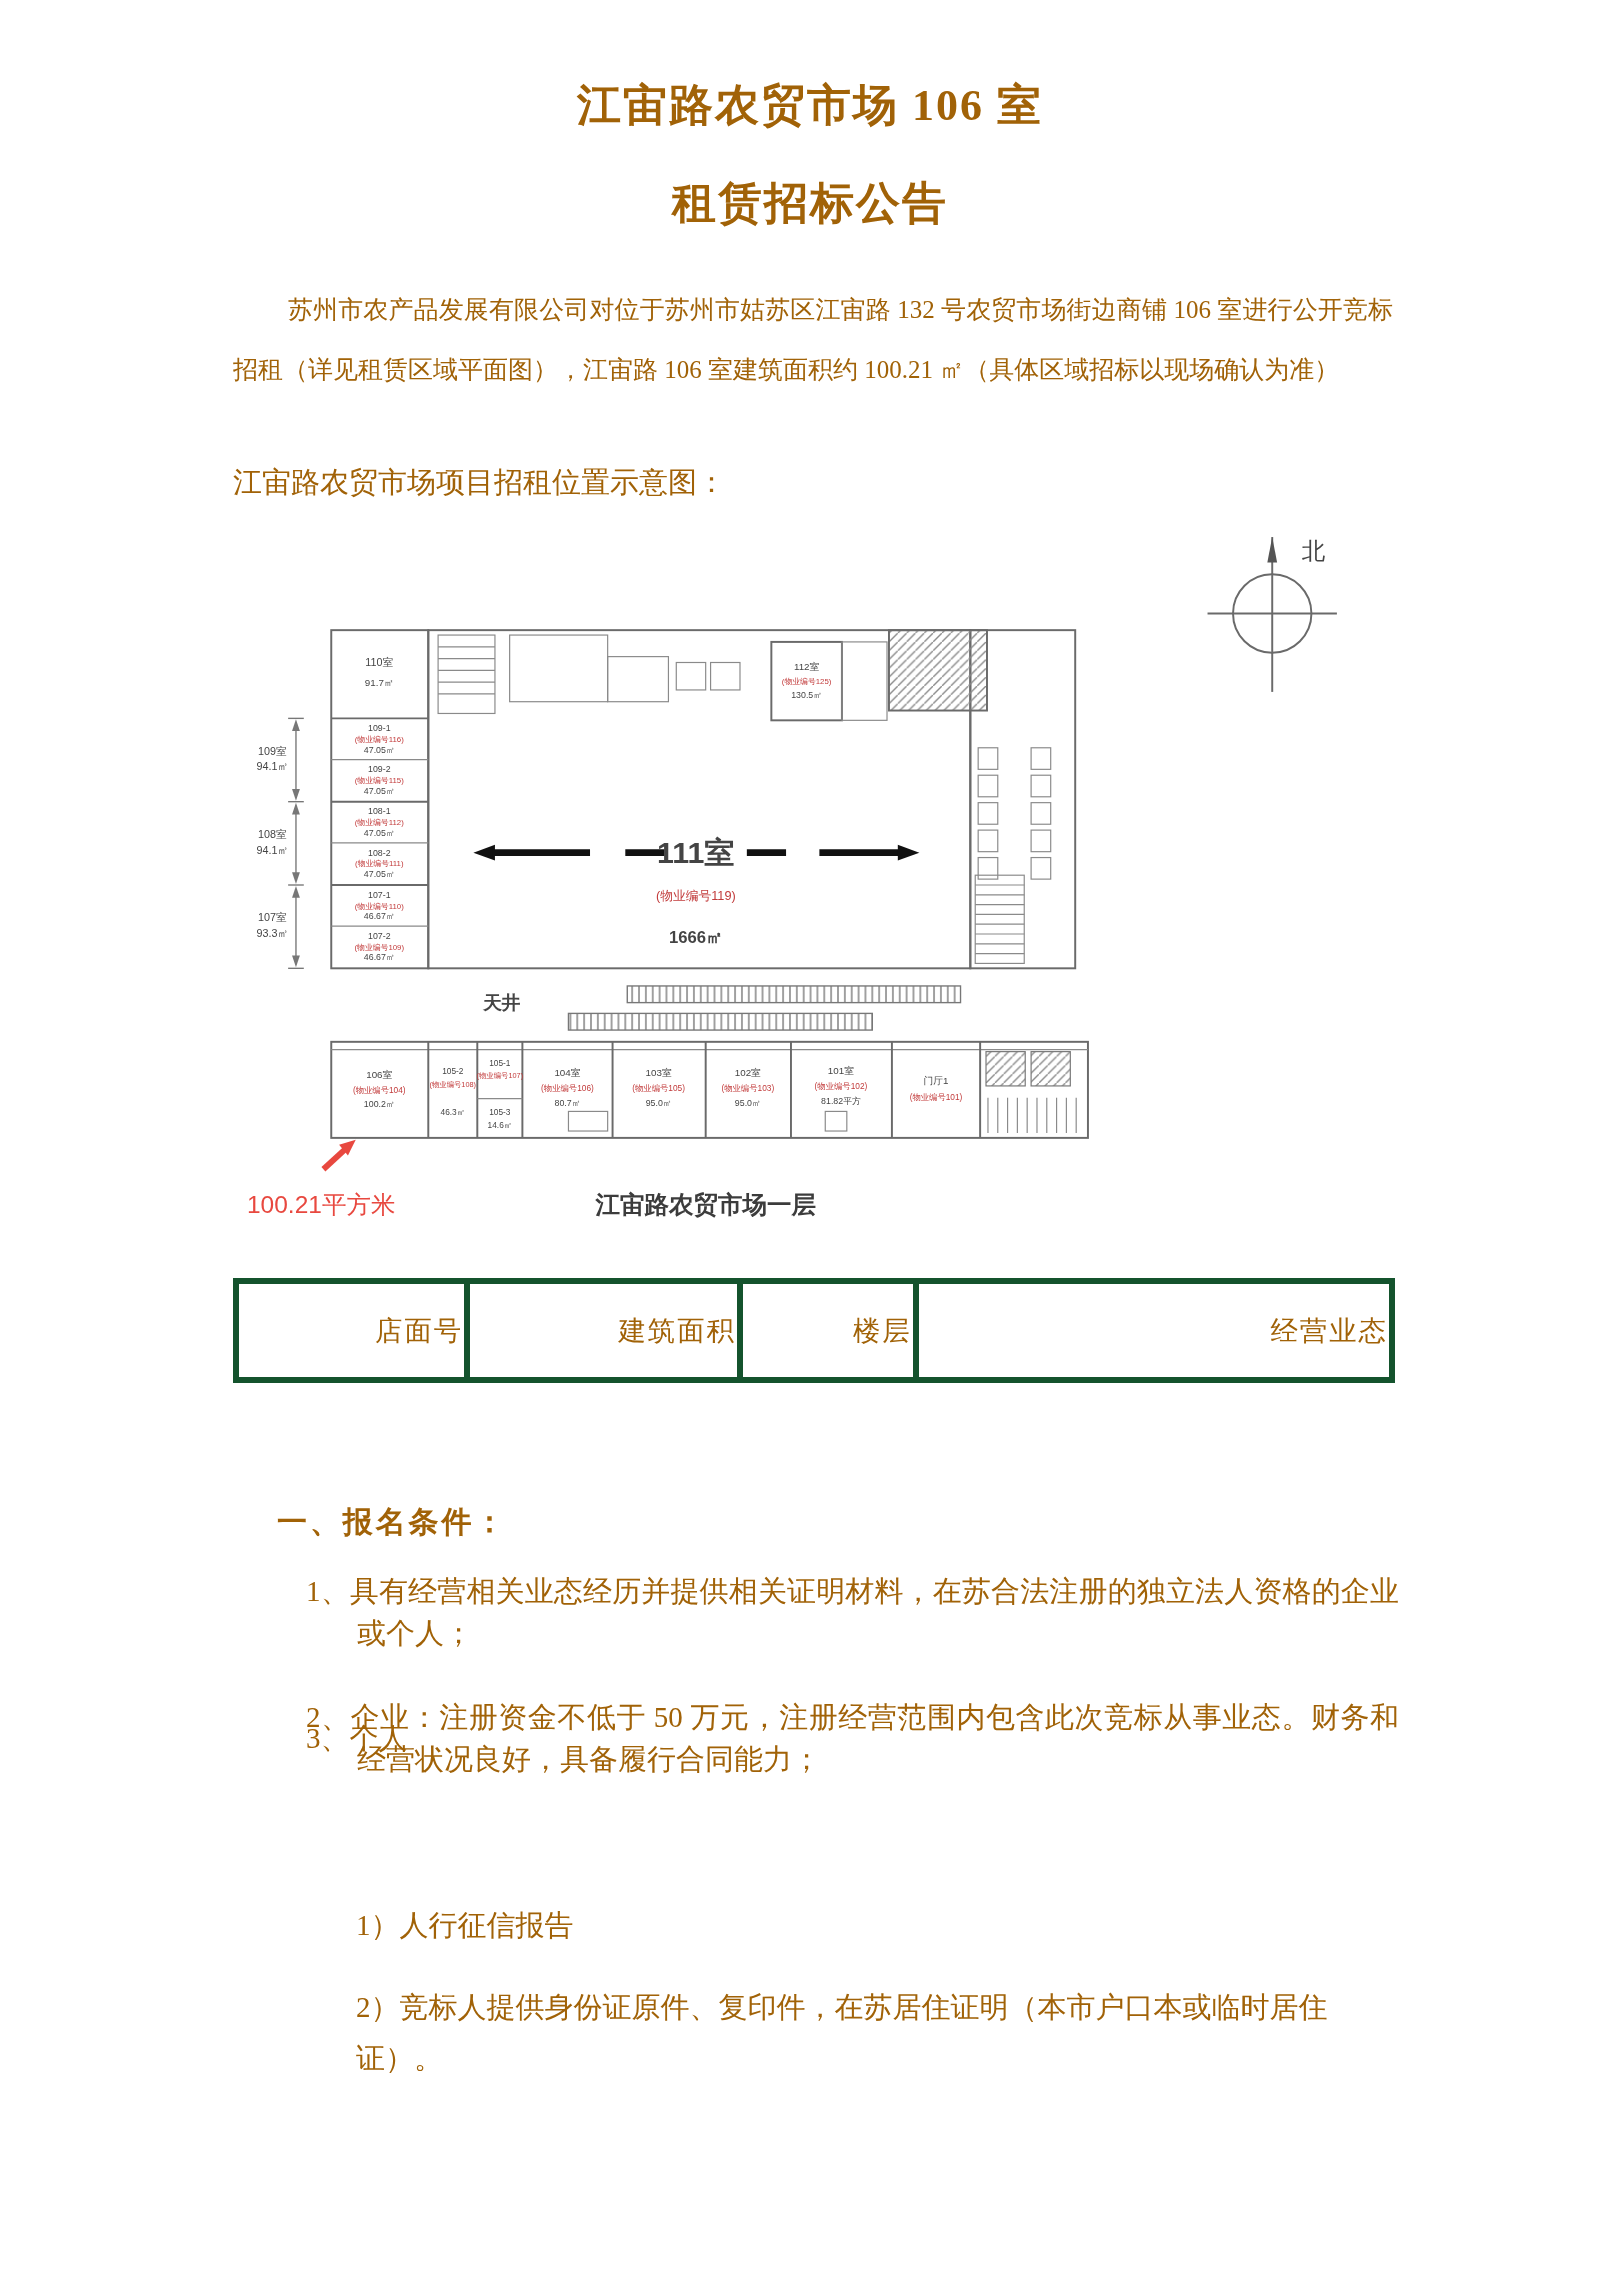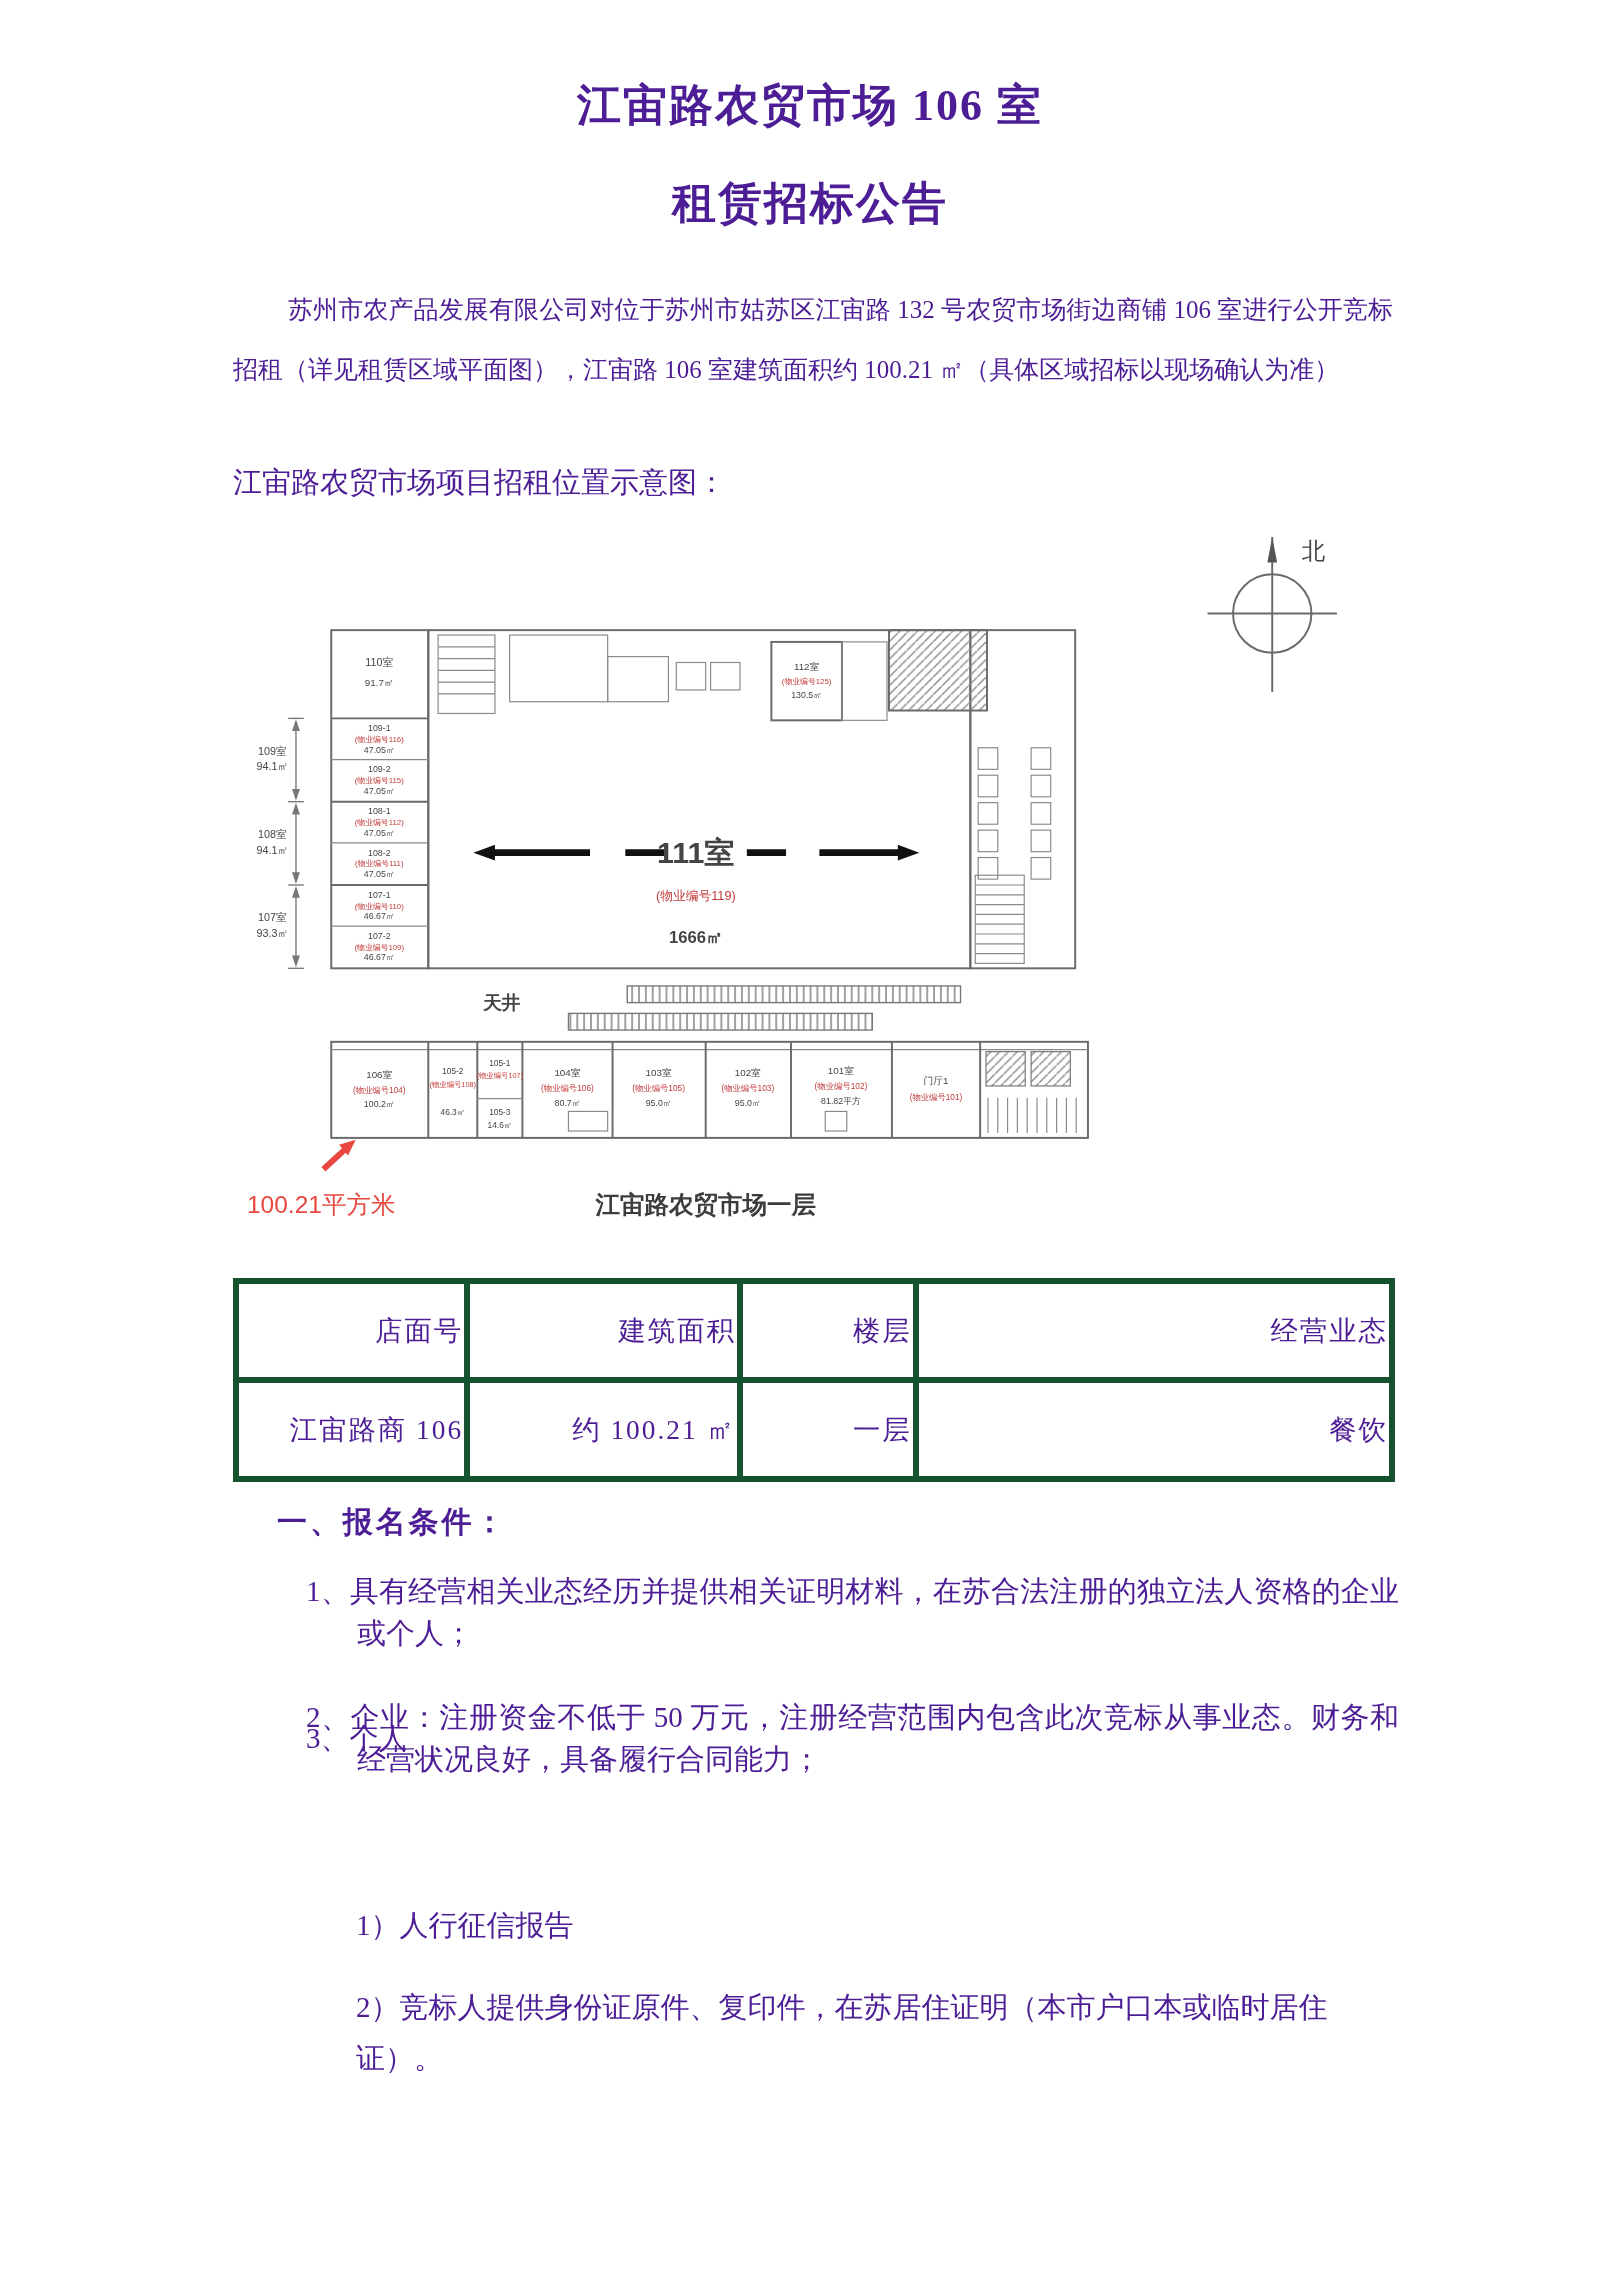--- a/index.html
+++ b/index.html
@@ -2,21 +2,21 @@
 <html><head>
 <meta charset="utf-8">
 <style>
   html,body{margin:0;padding:0;background:#888;}
   .page{
     position:relative;
     width:1620px;height:2292px;
     background:#ffffff;
     margin:0 auto;
     font-family:"Liberation Serif", serif;
-    color:#4c1d95;
+    color:#a16207;
     overflow:hidden;
   }
   .abs{position:absolute;}
   .doc-title{
     left:0;width:1620px;text-align:center;
     font-size:44px;font-weight:bold;letter-spacing:2px;
     font-family:"Liberation Serif", serif;
   }
   .body-text{
     left:233px;width:1160px;
@@ -279,26 +279,20 @@
         <col style="width:15.2%">
         <col style="width:41.2%">
     </colgroup>
     <tbody>
       <tr>
         <td>店面号</td>
         <td>建筑面积</td>
         <td>楼层</td>
         <td>经营业态</td>
       </tr>
-      <tr>
-        <td>江宙路商 106</td>
-        <td>约 100.21 ㎡</td>
-        <td>一层</td>
-        <td>餐饮</td>
-      </tr>
     </tbody>
   </table>
 
   <div class="abs sec-head" style="top:1502px;left:277px;">一、报名条件：</div>
 
   <div class="abs list-item" style="top:1570px;">1、具有经营相关业态经历并提供相关证明材料，在苏合法注册的独立法人资格的企业或个人；</div>
   <div class="abs list-item" style="top:1696px;">2、企业：注册资金不低于 50 万元，注册经营范围内包含此次竞标从事业态。财务和经营状况良好，具备履行合同能力；</div>
   <div class="abs list-item" style="top:1717px;">3、个人</div>
 
   <div class="abs sub-item" style="top:1900px;">1）人行征信报告</div>

